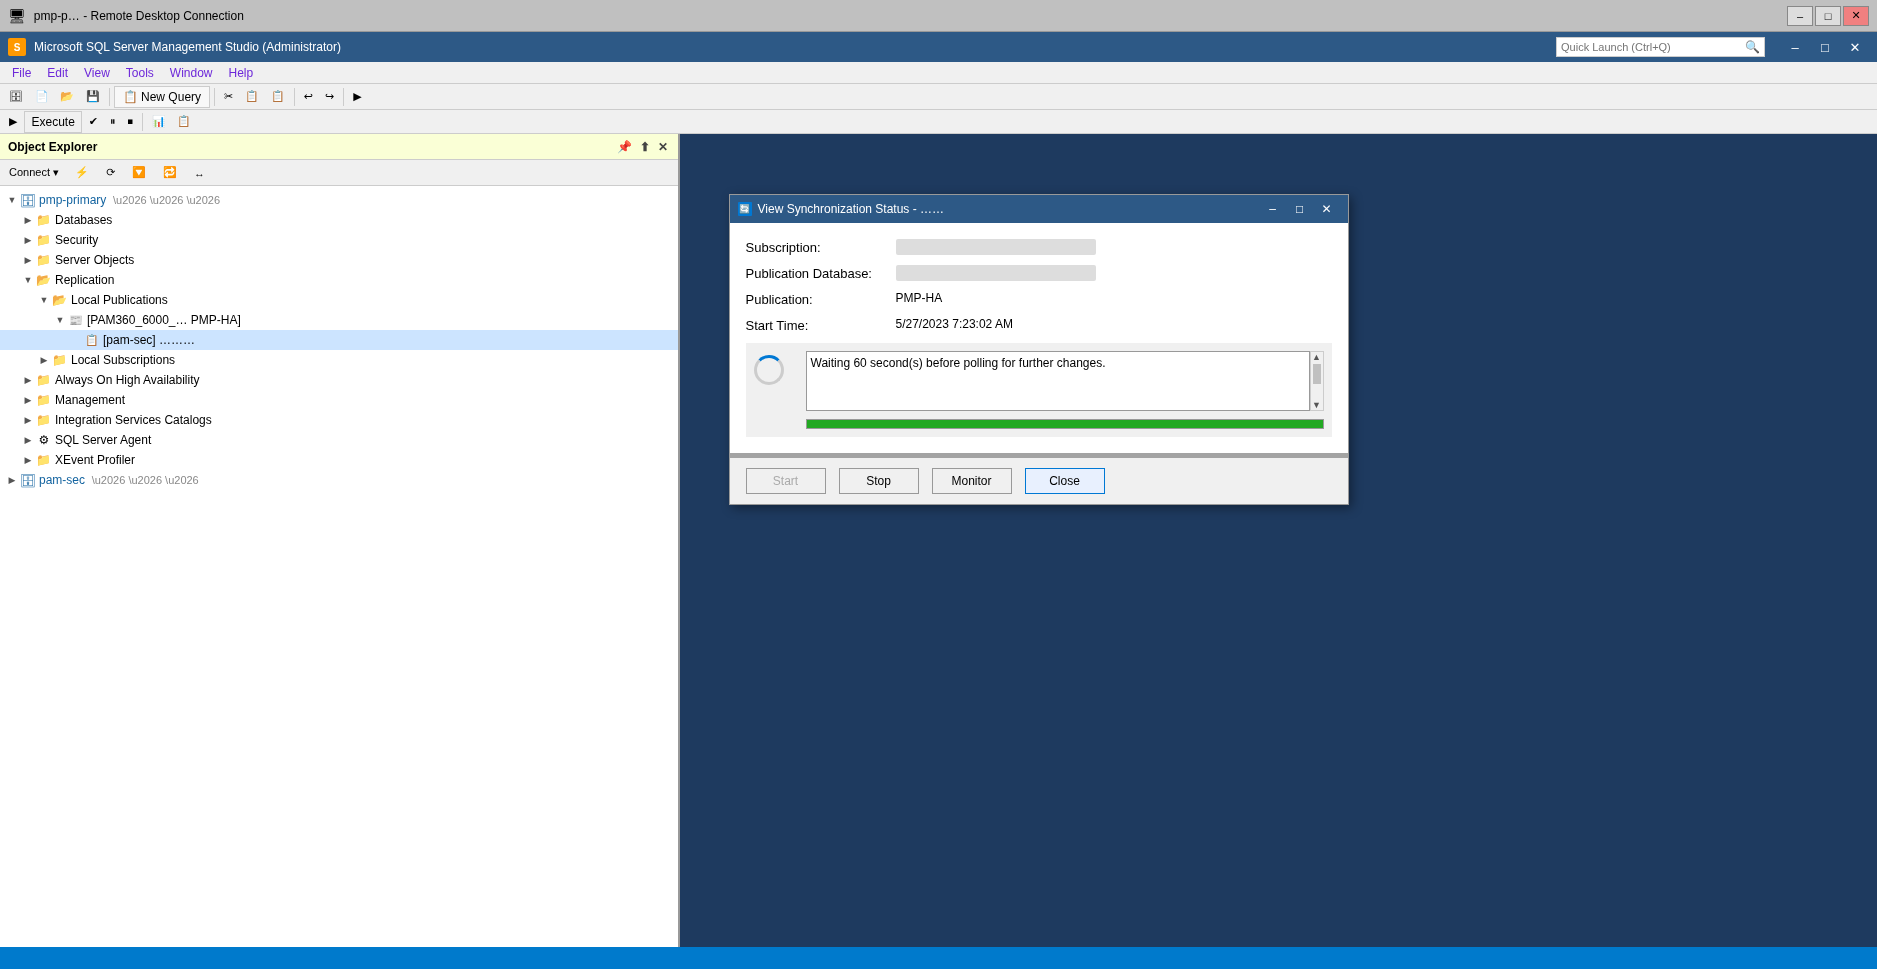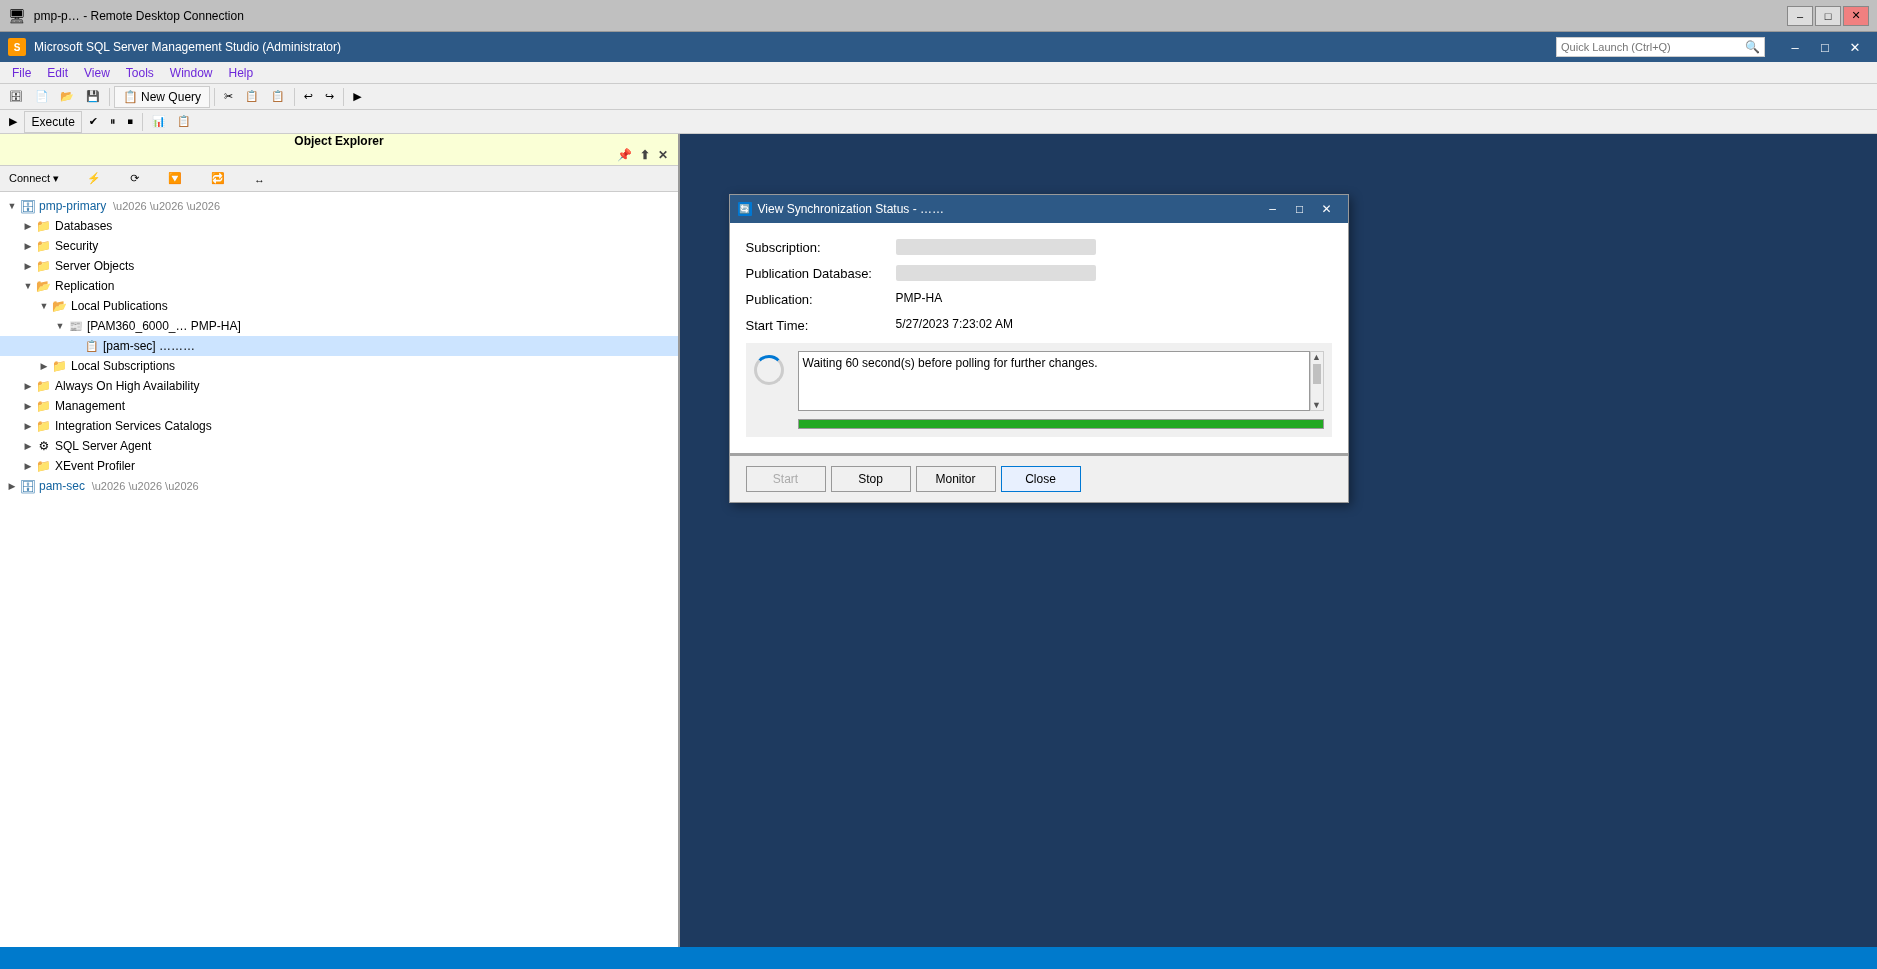--- a/index.html
+++ b/index.html
@@ -167,49 +167,48 @@
     .object-explorer {
       width: 680px;
       background: #f0f0f0;
       border-right: 2px solid #999;
       display: flex;
       flex-direction: column;
       position: relative;
     }
     .oe-header {
       background: #faffd6;
-      height: 32px;
+      height: 26px;
       display: flex;
       align-items: center;
       padding: 0 8px;
       border-bottom: 1px solid #ccc;
       font-weight: bold;
       font-size: 12px;
       color: #000;
-      flex-direction: column;
     }
     .oe-header-controls {
       margin-left: auto;
       display: flex;
       gap: 4px;
     }
     .oe-ctrl-btn {
       font-size: 12px;
       cursor: pointer;
       color: #444;
       padding: 0 2px;
     }
     .oe-toolbar {
       background: #f0f0f0;
       height: 26px;
       display: flex;
       align-items: center;
       padding: 0 4px;
       border-bottom: 1px solid #ccc;
-      gap: 19px;
+      gap: 7px;
     }
     .oe-tb-btn {
       height: 20px;
       padding: 0 4px;
       background: transparent;
       border: 1px solid transparent;
       cursor: pointer;
       font-size: 11px;
     }
 
@@ -363,21 +362,21 @@
       padding: 8px;
     }
     .vss-status-label {
       font-size: 12px;
       font-weight: bold;
       margin-bottom: 6px;
     }
     .vss-status-area {
       display: flex;
       align-items: flex-start;
-      gap: 12px;
+      gap: 20px;
     }
     .vss-spinner {
       width: 32px;
       height: 32px;
       flex-shrink: 0;
       margin-top: 4px;
     }
     .spinner-circle {
       width: 30px;
       height: 30px;
@@ -425,23 +424,23 @@
     .vss-progress-fill {
       height: 100%;
       background: #22a822;
       width: 100%;
     }
 
     .vss-footer {
       background: #f0f0f0;
       padding: 10px 16px;
       display: flex;
-      gap: 5px;
+      gap: 13px;
       justify-content: flex-start;
-      border-top: 3px solid #a3a3a3;
+      border-top: 5px solid #a3a3a3;
     }
     .vss-btn {
       min-width: 80px;
       height: 26px;
       padding: 0 16px;
       border: 1px solid #999;
       background: #f0f0f0;
       cursor: pointer;
       font-size: 12px;
       display: flex;

